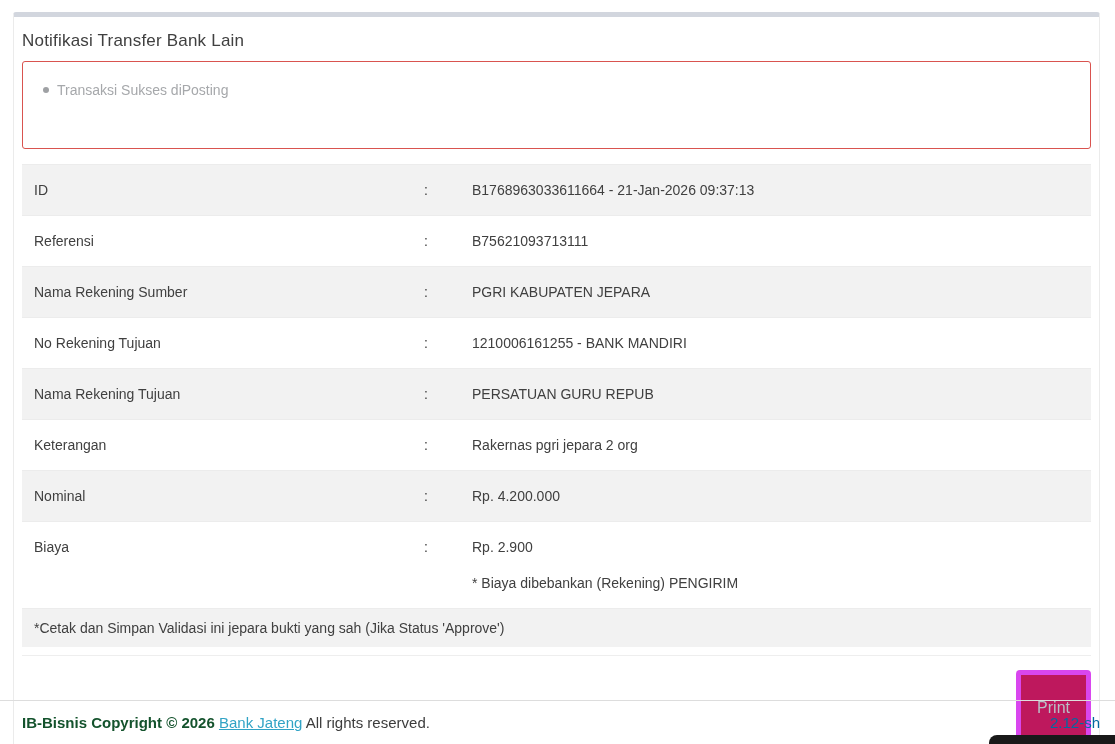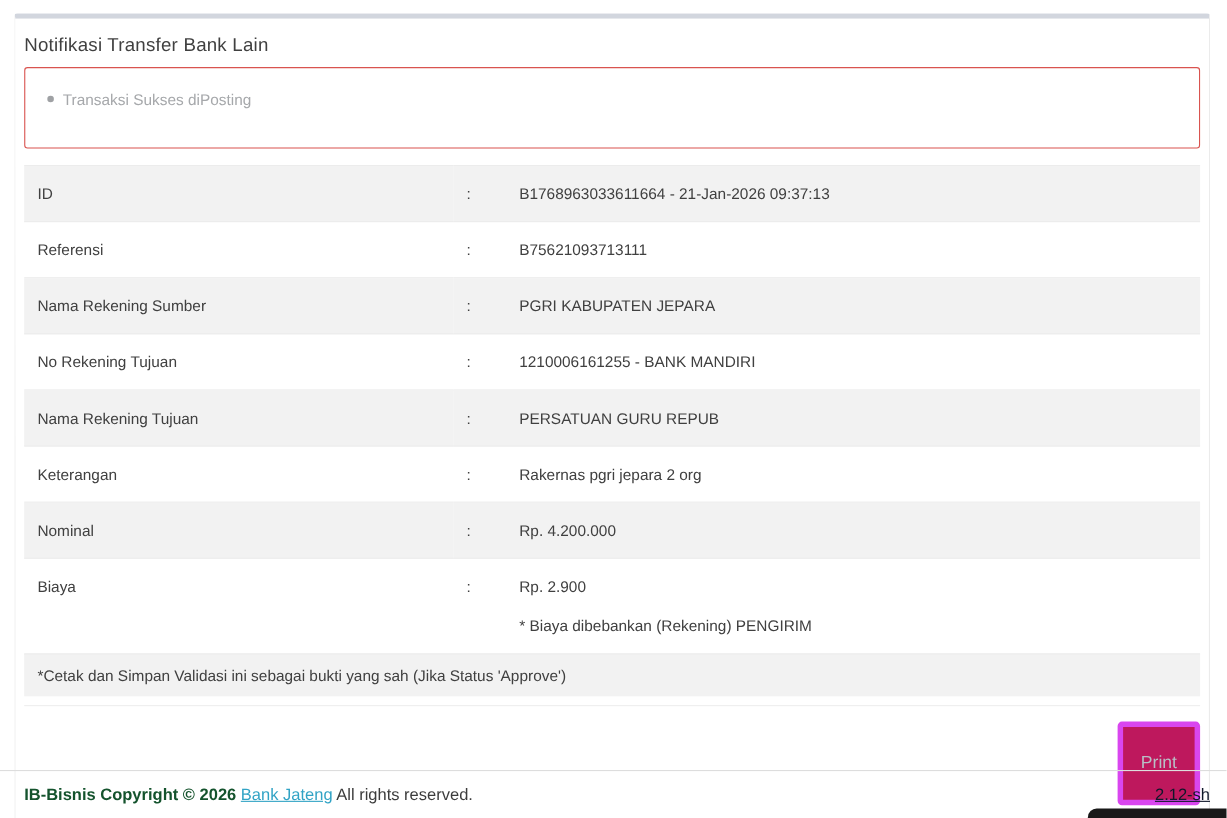--- a/index.html
+++ b/index.html
@@ -25,21 +25,21 @@
     font-size: 17px;
     font-weight: 400;
     color: #404040;
     padding: 14px 0 10px 0;
     letter-spacing: .2px;
   }
   
   .alert {
     border: 1px solid #d9534f;
     border-radius: 3px;
-    height: 74px;
+    height: 88px;
     padding: 20px 15px 0 34px;
     margin-bottom: 1px;
   }
   .alert ul { list-style: none; }
   .alert li {
     position: relative;
     color: #a6a8ab;
     font-size: 14px;
   }
   .alert li .bullet {
@@ -111,22 +111,21 @@
   }
   .footer .left { float: left; }
   .footer .right { float: right; }
   .footer .bold { font-weight: 700; color: #14532d; }
   .footer a.bank-link {
     color: #31a3c5;
     text-decoration: underline;
     cursor: pointer;
   }
   .footer a.version-link {
-    color: #0f172a;
-    text-decoration: underline;
+    color: #0369a1;
     cursor: pointer;
     text-align: center;
   }
   
   .dark-bar {
     position: absolute;
     right: 0; bottom: 0;
     width: 126px; height: 9px;
     background: #191919;
     border-top-left-radius: 8px;
@@ -217,21 +216,21 @@
     <td class="col-label">Biaya</td>
     <td class="col-sep">:</td>
     <td class="col-value">
       <div>Rp. 2.900</div>
       <div class="value-note">* Biaya dibebankan (Rekening) PENGIRIM</div>
     </td>
   </tr>
 </tbody>
   </table>
 
-  <div class="note-row">*Cetak dan Simpan Validasi ini sebagai bukti yang sah (Jika Status 'Approve')</div>
+  <div class="note-row">*Cetak dan Simpan Validasi ini jepara bukti yang sah (Jika Status 'Approve')</div>
 
   <hr class="divider">
 
   <div class="print-area">
     <button class="btn-print">Print</button>
   </div>
 </div>
 
 <div class="footer">
   <div class="left">

